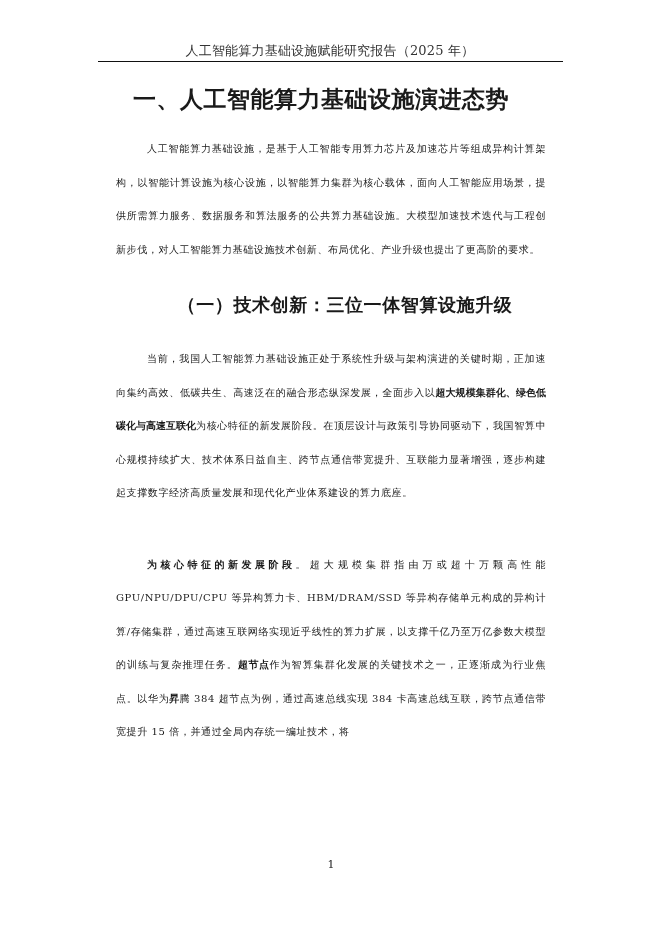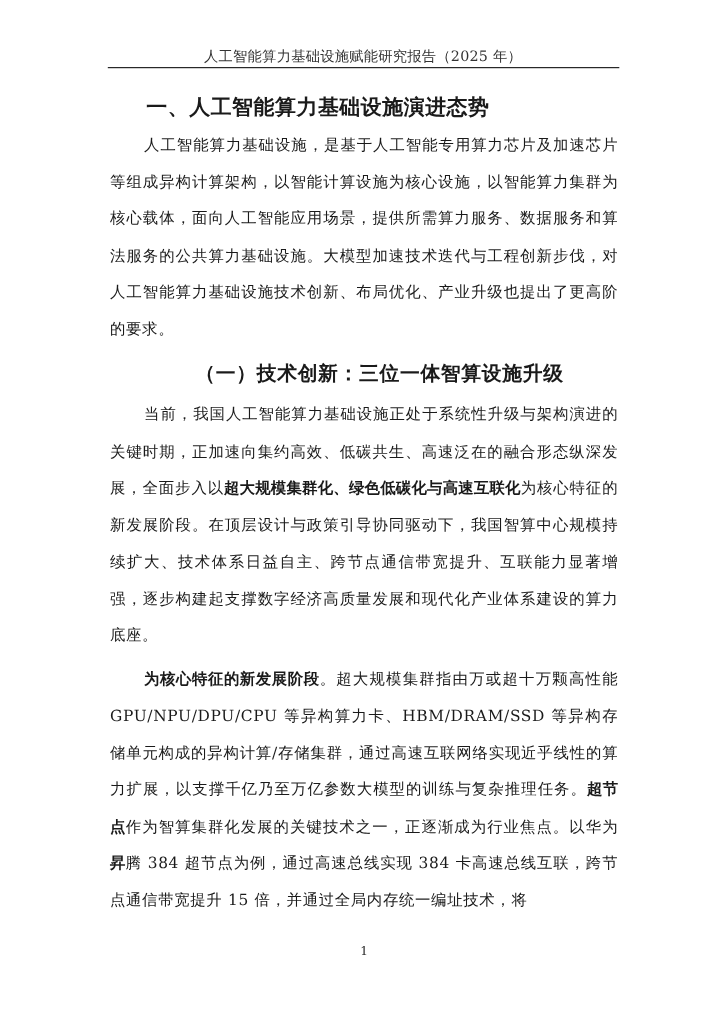--- a/index.html
+++ b/index.html
@@ -5,25 +5,25 @@
   html, body { margin: 0; padding: 0; background: #ffffff; }
   body { width: 662px; height: 936px; position: relative; overflow: hidden;
          font-family: "DejaVu Serif", "Liberation Serif", serif; color: #1a1a1a; }
   .page { position: absolute; left: 0; top: 0; width: 662px; height: 936px; background: #fff; }
   .running-header { position: absolute; left: 98px; width: 464px; top: 42px; text-align: center;
                     font-size: 13px; color: #333; letter-spacing: 0.2px; }
   .header-rule { position: absolute; left: 98px; width: 465px; top: 61px; height: 0;
                  border-top: 1px solid #111; }
   .content { position: absolute; left: 100px; width: 462px; top: 82px; }
   .h1 { font-family: Liberation Sans, sans-serif; font-weight: bold;
-        font-size: 19px; margin: 0 0 0 33px; height: 34px; line-height: 34px; letter-spacing: 0.5px; }
+        font-size: 23px; margin: 0 0 0 33px; height: 34px; line-height: 34px; letter-spacing: 0.5px; }
   .h2 { font-family: "DejaVu Serif", "Liberation Serif", serif; font-weight: bold;
         font-size: 18px; margin: 0 0 0 28px; height: 34px; line-height: 34px; letter-spacing: 0.6px; text-align: center; }
-  .para { font-size: 14px; line-height: 33.5px; text-align: justify; text-indent: 31px;
-          margin: 0; letter-spacing: 0.6px; }
+  .para { font-size: 10px; line-height: 33.5px; text-align: justify; text-indent: 31px;
+          margin: 16px; letter-spacing: 0.6px; }
   .para b { font-family: "DejaVu Sans", "Liberation Sans", sans-serif; font-weight: bold; letter-spacing: 0; }
   .sp1 { height: 6px; }
   .sp2 { height: 4px; }
   .page-number { position: absolute; left: 0; width: 662px; top: 858px; text-align: center;
                  font-size: 11px; color: #222; }
 </style>
 </head>
 <body>
 
 <div class="page">

